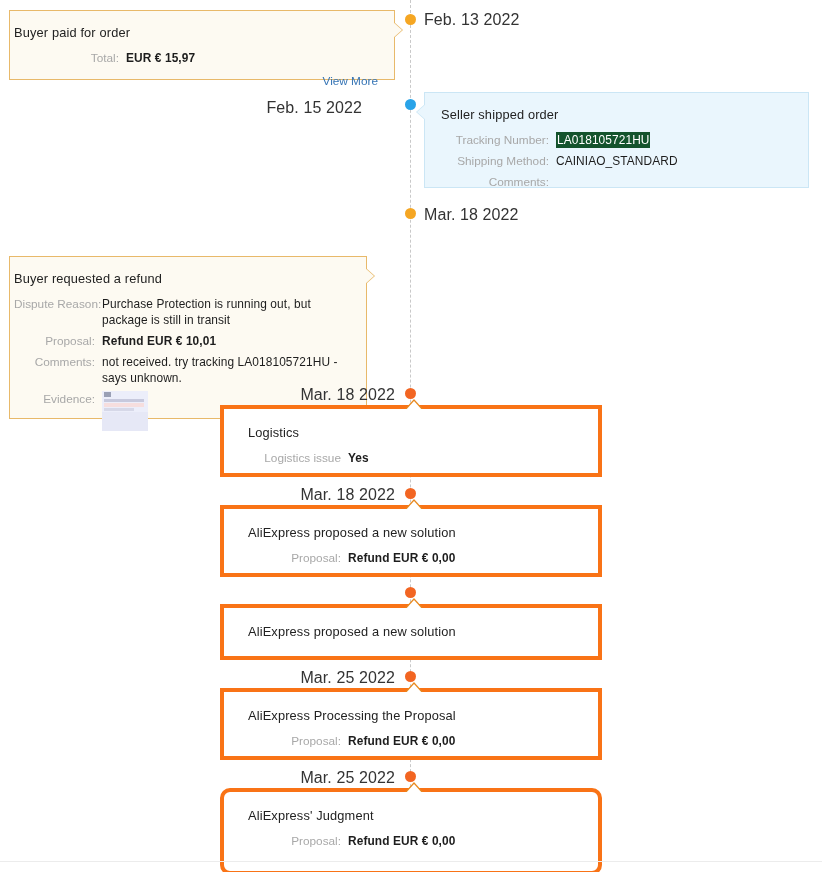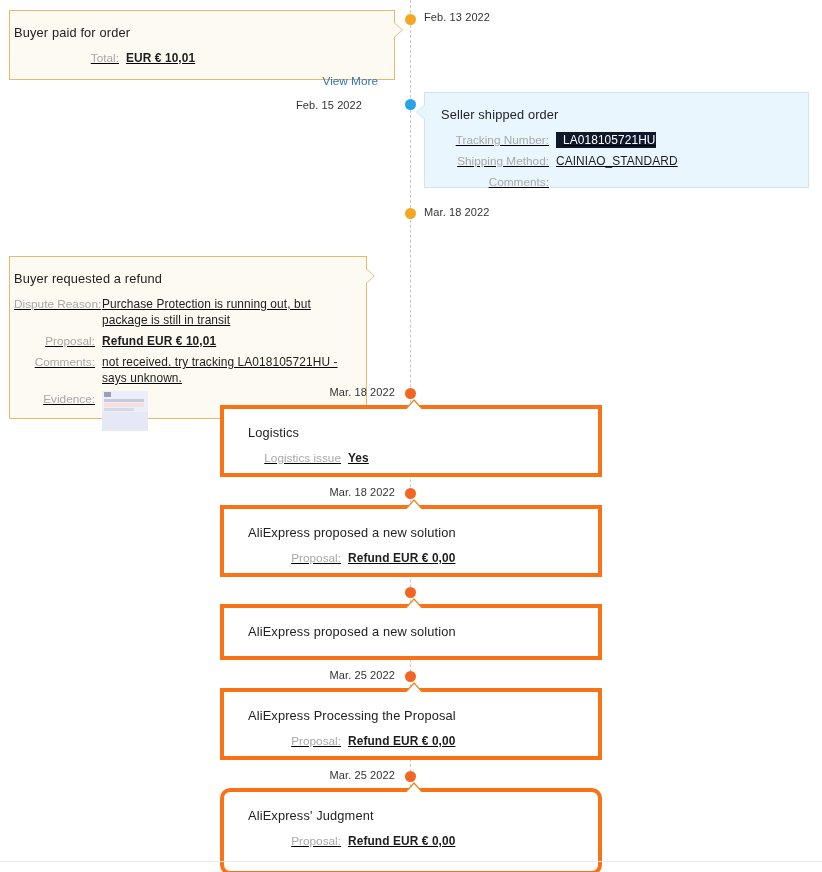--- a/index.html
+++ b/index.html
@@ -34,21 +34,21 @@
     border-radius: 50%;
     z-index: 6;
   }
   .dot-amber  { width: 11px; height: 11px; background: #f5a623; }
   .dot-blue   { width: 11px; height: 11px; background: #29a3e8; }
   .dot-orange { width: 11px; height: 11px; background: #f26522; }
 
   
   .date {
     position: absolute;
-    font-size: 11px;
+    font-size: 16px;
     color: #333333;
     white-space: nowrap;
     letter-spacing: .1px;
   }
   .date-right { text-align: left; }
   .date-left  { text-align: right; }
 
   
   .card-left {
     position: absolute;
@@ -126,21 +126,21 @@
     border-bottom: 10px solid #ffffff;
   }
 
   
   .card-title {
     font-size: 12.8px;
     color: #222222;
     margin: 0 0 10px 0;
     letter-spacing: .15px;
   }
-  .rows { display: block; text-decoration: underline; }
+  .rows { display: block; }
   .row {
     display: flex;
     align-items: flex-start;
     margin-bottom: 5px;
     line-height: 16px;
   }
   .row:last-child { margin-bottom: 0; }
   .rlabel {
     flex: 0 0 auto;
     text-align: right;
@@ -168,23 +168,23 @@
     text-align: right;
     font-size: 11.8px;
     color: #3574b5;
     text-decoration: none;
     margin-top: 8px;
     cursor: pointer;
   }
 
   
   .hl {
-    background: #0f172a;
+    background: #14532d;
     color: #ffffff;
-    padding: 1px 0 1px 7px;
+    padding: 1px 0 1px 1px;
   }
 
   
   .evidence-thumb {
     width: 46px;
     height: 40px;
     background: #eceefa;
     border: none;
     position: relative;
     overflow: hidden;
@@ -225,21 +225,21 @@
 
 <div id="page">
 
   <div class="axis axis-a"></div>
 
   <div class="card-left lw-paid" style="left:9px; top:10px; width:386px; height:70px;">
     <div class="card-title">Buyer paid for order</div>
     <div class="rows">
       <div class="row">
         <span class="rlabel">Total:</span>
-        <span class="rvalue bold">EUR € 10,01</span>
+        <span class="rvalue bold">EUR € 15,97</span>
       </div>
     </div>
     <a class="viewmore">View More</a>
   </div>
   <div class="dot dot-amber" style="left:405px; top:14px;"></div>
   <div class="date date-right" style="left:424px; top:11px;">Feb. 13 2022</div>
 
   <div class="date date-left" style="left:240px; top:99px; width:122px;">Feb. 15 2022</div>
   <div class="dot dot-blue" style="left:405px; top:99px;"></div>
   <div class="card-right lw-ship" style="left:424px; top:92px; width:385px; height:96px;">

